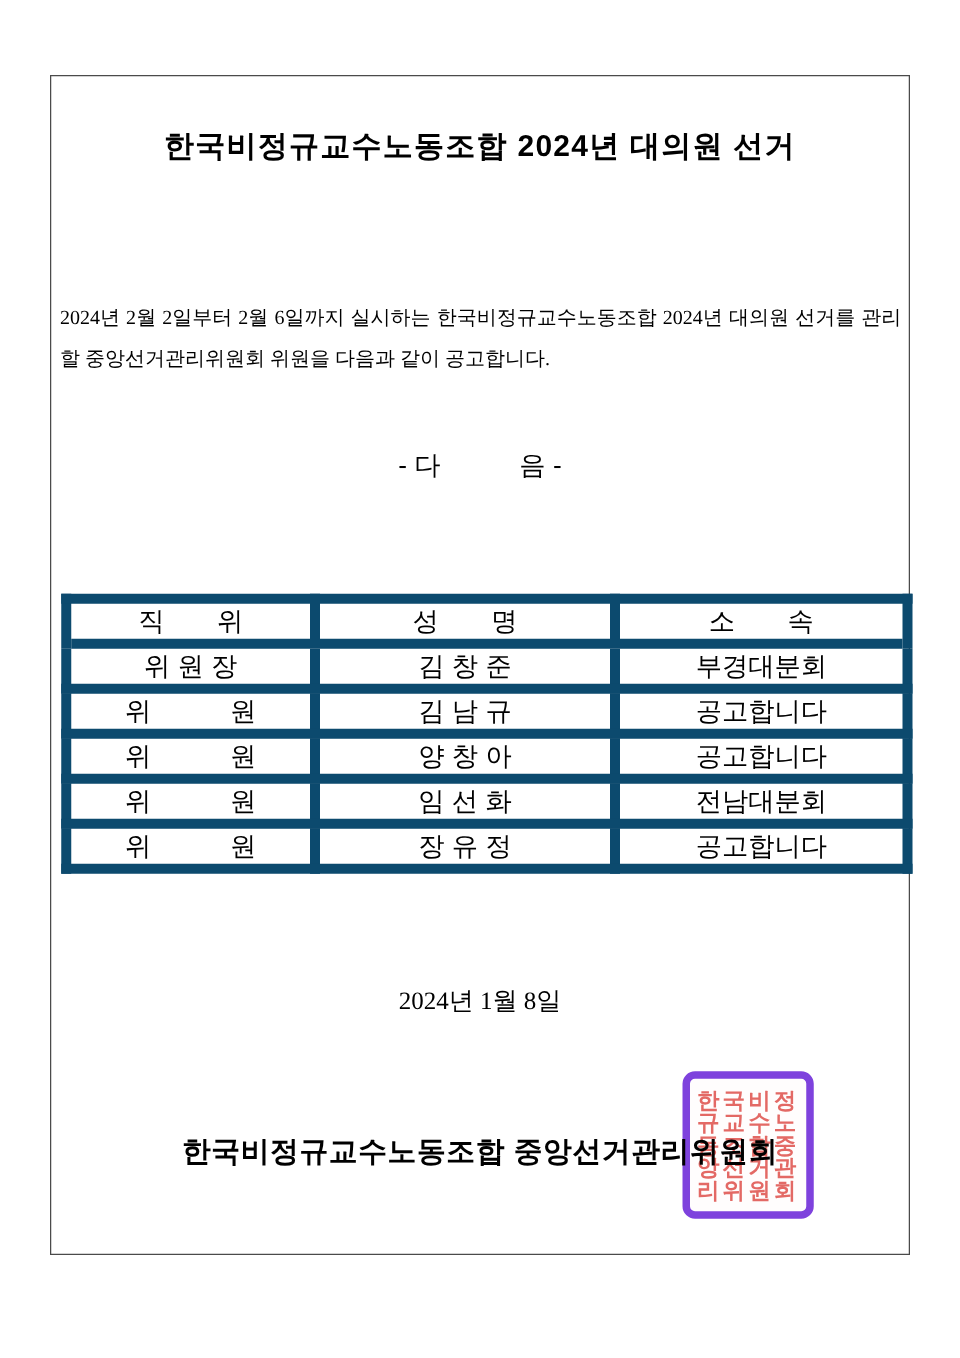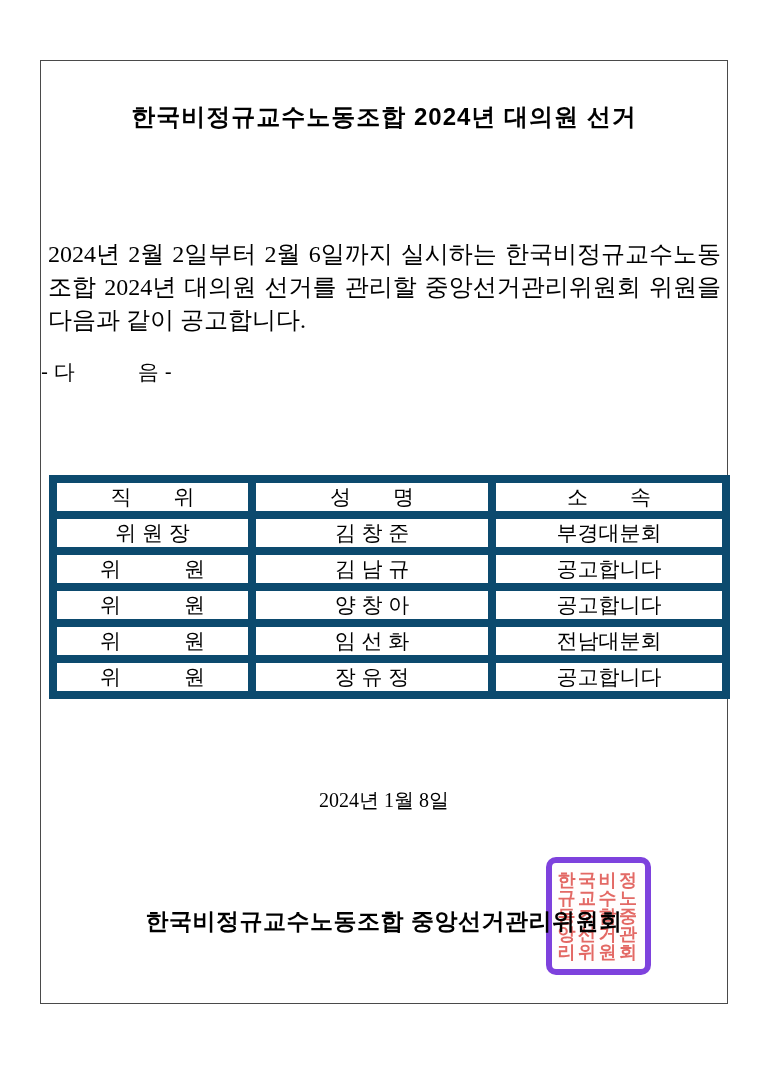--- a/index.html
+++ b/index.html
@@ -16,26 +16,26 @@
     font-family:"Liberation Sans", sans-serif; white-space:pre;
   }
   .doc-title {
     position:absolute; top:81px; left:0; width:100%;
     text-align:center; font-size:38px; font-weight:900; letter-spacing:2px;
     font-family:"Liberation Sans", sans-serif; white-space:pre;
   }
   .body-par {
     position:absolute; top:177px; left:7px; right:6px;
     font-family:"Liberation Serif", serif;
-    font-size:24px; line-height:33px;
+    font-size:16px; line-height:33px;
     text-align:justify; word-break:break-all;
   }
   .daum {
     position:absolute; top:297px; left:0; width:100%;
-    text-align:left; font-size:21px; font-weight:400; white-space:pre;
+    text-align:center; font-size:21px; font-weight:400; white-space:pre;
     font-family:"Liberation Sans", sans-serif;
   }
   table.committee {
     position:absolute; left:8px; top:414px; width:673px;
     border-collapse:collapse; table-layout:fixed;
     font-family:"Liberation Sans", sans-serif;
   }
   table.committee th, table.committee td {
     border:8px solid #0c4a6e; text-align:center; vertical-align:middle;
     font-size:21px; white-space:pre; padding:0; height:32px; font-weight:400;

